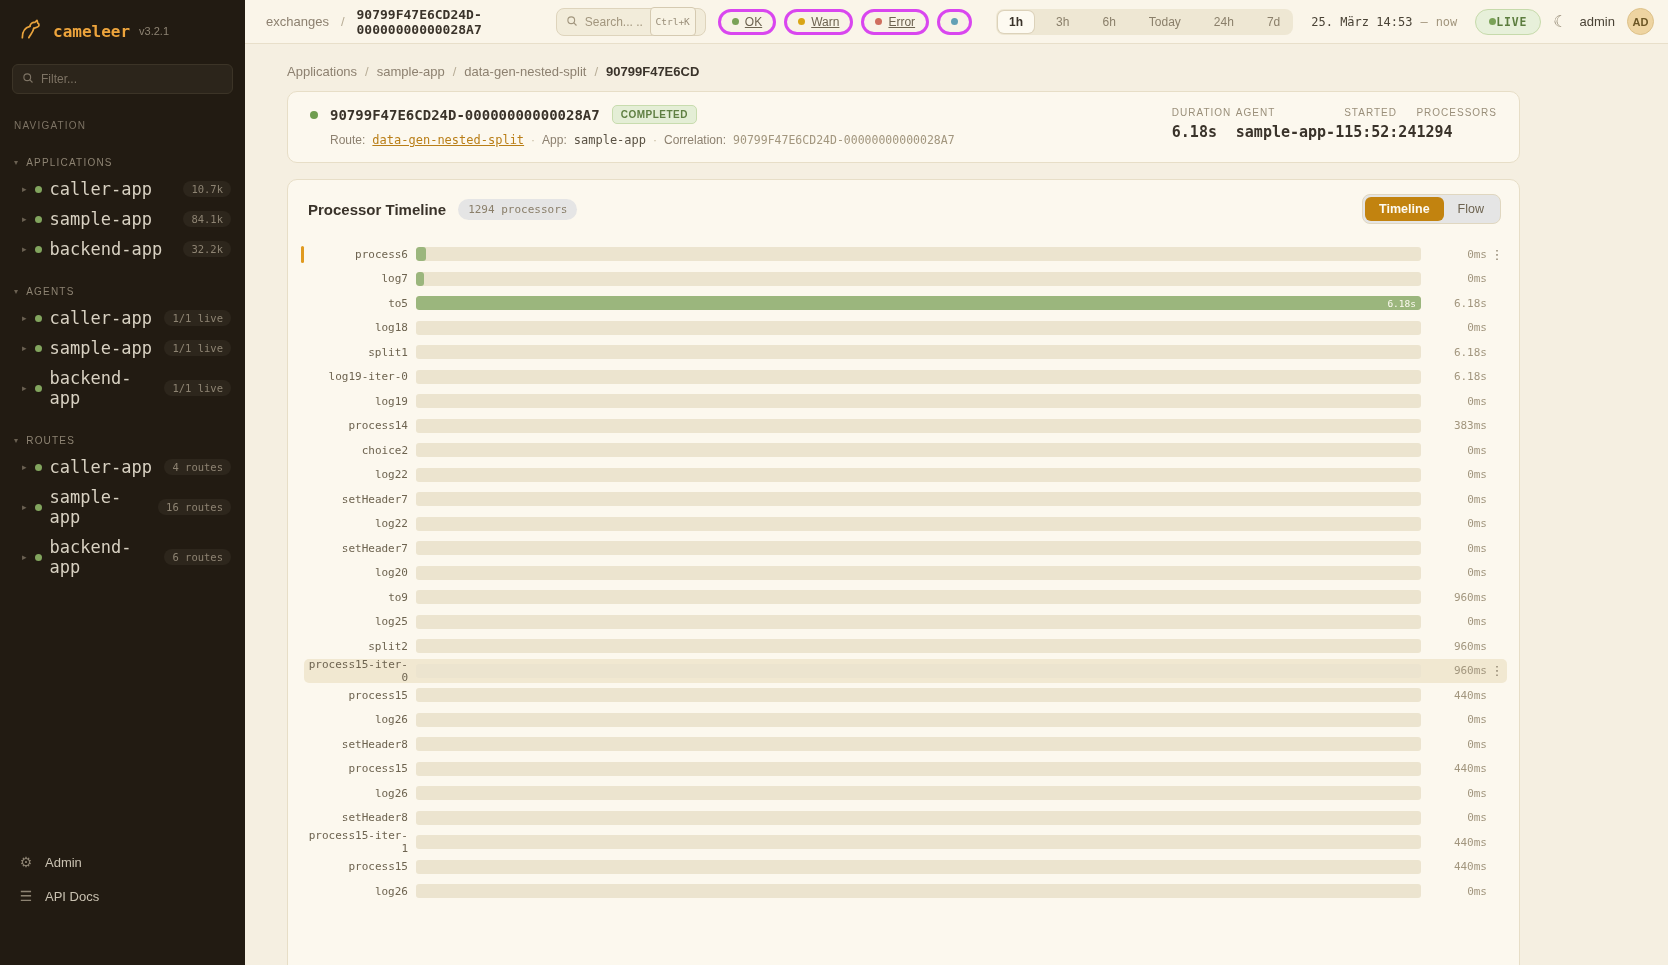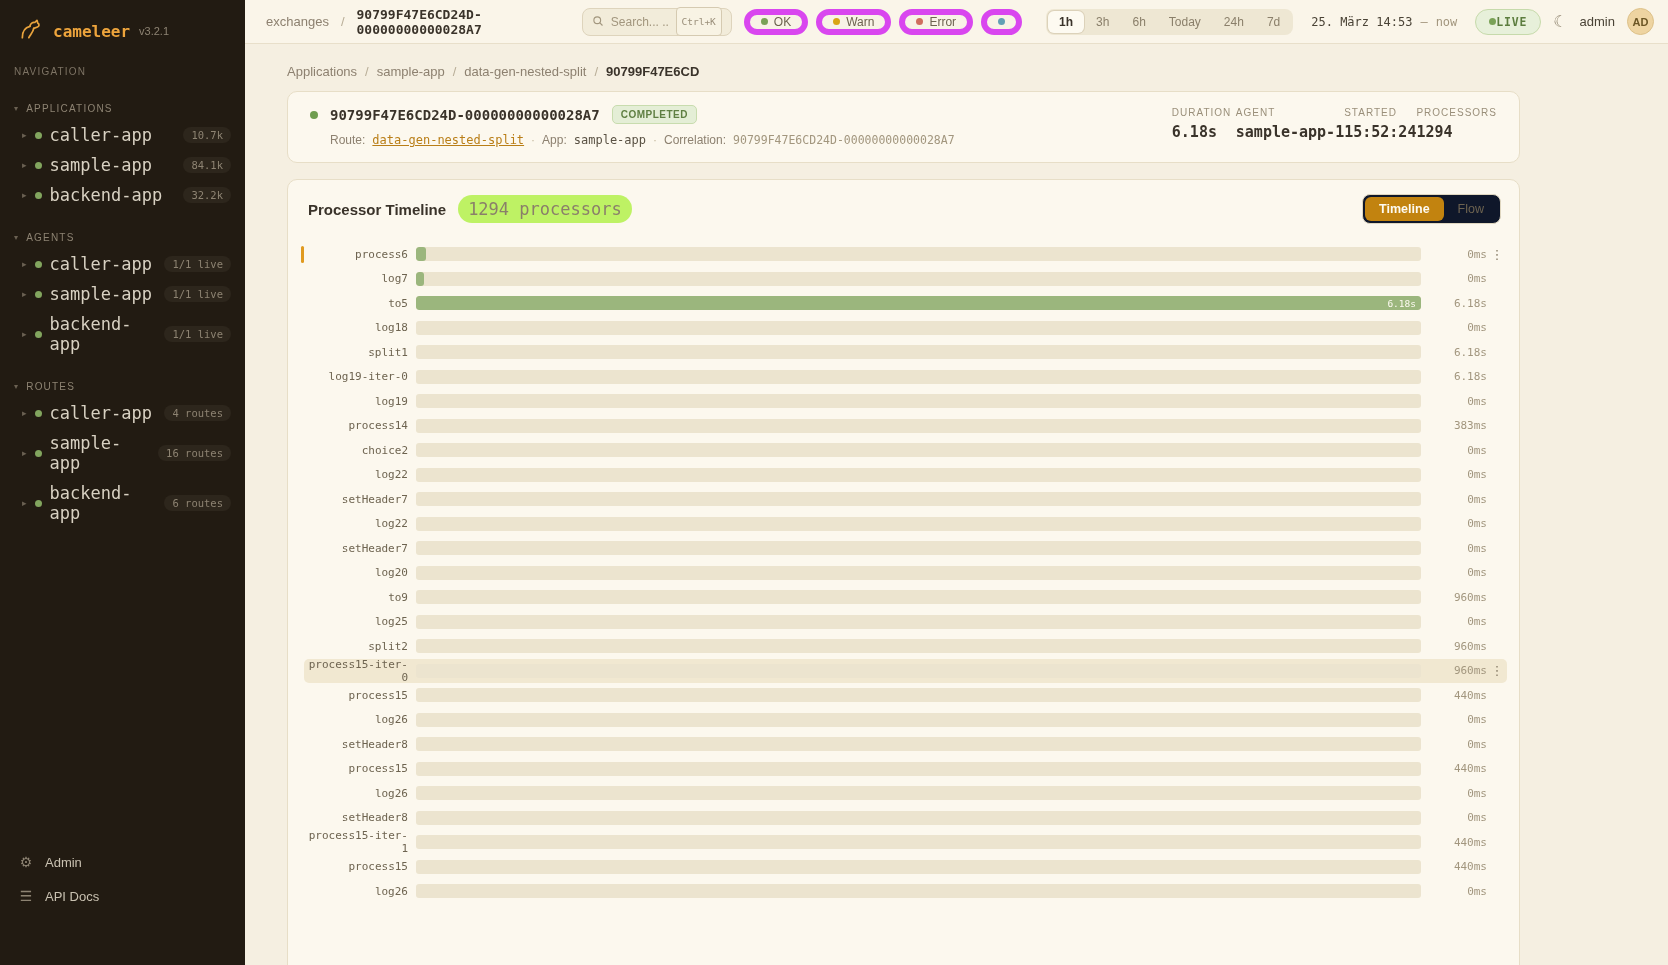--- a/index.html
+++ b/index.html
@@ -30,25 +30,25 @@
   
   .main { flex:1; display:flex; flex-direction:column; min-width:0; }
   .topbar { height:44px; background:#faf5e9; border-bottom:1px solid #e8dfca; display:flex; align-items:center; padding:0 14px 0 21px; gap:12px; flex:none; }
   .crumb-root { color:#8d8170; font-size:13px; cursor:pointer; }
   .crumb-sep { color:#b8ad97; font-size:13px; }
   .crumb-id { font-family:"DejaVu Sans Mono",monospace; font-size:13px; font-weight:bold; color:#3a332a; }
   .search-pill { display:flex; align-items:center; gap:7px; background:#f2ecda; border:1px solid #ded4bc; border-radius:8px; height:28px; padding:0 9px; width:150px; cursor:text; flex:none; }
   .search-pill input { background:transparent; border:none; outline:none; font-size:12px; color:#6d6350; width:100%; min-width:0; font-family:inherit; }
   .search-pill input::placeholder { color:#a2967e; }
   kbd { border:1px solid #d5cab1; border-radius:4px; font-size:9.5px; color:#9a8f7a; padding:8px 5px; background:#f8f3e4; font-family:"DejaVu Sans Mono",monospace; flex:none; }
-  .chip { display:flex; align-items:center; gap:6px; border:6px solid #d946ef; background:#f8f3e6; border-radius:999px; height:26px; padding:0 11px; font-size:12px; color:#6d6350; cursor:pointer; flex:none; }
+  .chip { display:flex; align-items:center; gap:6px; border:3px solid #d946ef; background:#f8f3e6; border-radius:999px; height:26px; padding:0 11px; font-size:12px; color:#6d6350; cursor:pointer; flex:none;text-decoration:underline; }
   .chip-dot { width:7px; height:7px; border-radius:50%; flex:none; }
   .chip-label:empty { display:none; }
   .top-spacer { flex:1; }
-  .range-group { display:flex; background:#eee7d3; border-radius:8px; padding:2px; gap:1px; flex:none; }
+  .range-group { display:flex; background:#eee7d3; border-radius:8px; padding:2px; gap:11px; flex:none; }
   .range-btn { font-size:12px; color:#8a7f6a; padding:4px 11px; border-radius:6px; background:transparent; border:none; cursor:pointer; font-family:inherit; }
   .range-btn.selected { background:#fdfaf1; color:#3a332a; font-weight:bold; box-shadow:0 0 0 1px #dcd2ba; }
   .date-wrap { font-family:"DejaVu Sans Mono",monospace; font-size:12px; display:flex; gap:8px; align-items:center; margin:0 6px; flex:none; }
   .date-main { color:#4a4336; }
   .date-dim { color:#a2967e; }
   .live-pill { display:flex; align-items:center; background:#e7f0da; border:1px solid #c6daab; color:#5c7d3f; border-radius:999px; height:26px; padding:0 13px; font-size:11.5px; font-weight:bold; letter-spacing:.8px; font-family:"DejaVu Sans Mono",monospace; cursor:pointer; flex:none; }
   .live-dot { width:7px; height:7px; border-radius:50%; background:#7aa257; }
   .moon { color:#8a7f6a; font-size:16px; cursor:pointer; flex:none; }
   .admin-label { font-size:13px; color:#4a4336; flex:none; }
   .avatar { width:27px; height:27px; border-radius:50%; background:#eed4a1; color:#6b5524; font-size:11px; font-weight:bold; display:flex; align-items:center; justify-content:center; border:1px solid #ddc189; cursor:pointer; flex:none; }
@@ -72,22 +72,22 @@
   .ex-corr { font-family:"DejaVu Sans Mono",monospace; color:#a2967e; font-size:11.5px; }
   .meta-sep { color:#c4b99f; }
   .stats { display:flex; margin-top:2px; }
   .stat { min-width:64px; }
   .stat-label { font-size:10px; letter-spacing:1px; color:#9a8f7a; margin-bottom:5px; }
   .stat-value { font-family:"DejaVu Sans Mono",monospace; font-size:15px; font-weight:bold; color:#3a332a; }
 
   .timeline-card { margin-top:16px; height:800px; overflow:hidden; }
   .tl-header { display:flex; align-items:center; padding:14px 18px 10px 20px; }
   .tl-title { font-size:15px; font-weight:bold; color:#3a332a; }
-  .tl-count { margin-left:12px; background:#bef264; border-radius:999px; color:#8a7f6a; font-size:17px; padding:4px 10px; font-family:"DejaVu Sans Mono",monospace; }
-  .tl-toggle { margin-left:auto; display:flex; background:#0f172a; border:1px solid #e0d7c0; border-radius:8px; padding:2px; }
+  .tl-count { margin-left:12px; background:#e5e5e5; border-radius:999px; color:#8a7f6a; font-size:11px; padding:4px 10px; font-family:"DejaVu Sans Mono",monospace; }
+  .tl-toggle { margin-left:auto; display:flex; background:#e5e5e5; border:1px solid #e0d7c0; border-radius:8px; padding:2px; }
   .tl-tab { font-size:12.5px; padding:5px 14px; border-radius:6px; border:none; background:transparent; color:#6d6350; cursor:pointer; font-family:inherit; }
   .tl-tab.selected { background:#c2830f; color:#fdfaf1; font-weight:bold; }
   .tl-rows { padding:8px 12px 10px 16px; }
   .tl-row { display:flex; align-items:center; height:24.5px; position:relative; border-radius:5px; }
   .tl-row.active::before { content:""; position:absolute; left:-3px; top:4px; bottom:4px; width:3px; border-radius:2px; background:#e09a1f; }
   .tl-row.highlight { background:#f1e8d1; }
   .tl-label { flex:none; width:104px; text-align:right; font-family:"DejaVu Sans Mono",monospace; font-size:11px; color:#6e6450; }
   .tl-track { flex:1; height:14px; background:#ece4cf; border-radius:3px; position:relative; overflow:hidden; margin:0 14px 0 8px; }
   .tl-fill { position:absolute; top:0; bottom:0; left:0; background:#9bb67d; border-radius:3px; display:flex; align-items:center; justify-content:flex-end; min-width:8px; }
   .tl-fill-label { color:#fdfaf1; font-size:9.5px; font-family:"DejaVu Sans Mono",monospace; padding-right:5px; font-style:normal; }
@@ -103,20 +103,29 @@
       <svg width="26" height="26" viewBox="0 0 24 24" fill="none" stroke="#e8a33d" stroke-width="1.6" stroke-linecap="round" stroke-linejoin="round">
         <path d="M4 20c0-6 2.5-9.5 7-10.5"></path>
         <path d="M11 9.5C11.5 7 13.5 5.5 15.5 6l2-2 .8 2.6c1.6.8 1.4 3-.3 3.6l-3.5 1.2"></path>
         <path d="M14.5 11.4c-.5 3.6-3 5.6-4.5 8.6"></path>
       </svg>
     </span>
     <span class="logo-name">cameleer</span>
     <span class="logo-version">v3.2.1</span>
   </div>
 
+  <div class="filter-box">
+    <span>
+      <svg width="12" height="12" viewBox="0 0 16 16">
+          <circle cx="7" cy="7" r="4.5" fill="none" stroke="#7d7364" stroke-width="1.5"></circle>
+          <line x1="10.5" y1="10.5" x2="14" y2="14" stroke="#7d7364" stroke-width="1.5"></line>
+        </svg>
+    </span>
+    <input type="text" placeholder="Filter..." style="">
+  </div>
 
   <div class="nav-label">NAVIGATION</div>
 
   <div class="group">
     <div class="group-header">
       <span class="caret">▾</span>
       <span>APPLICATIONS</span>
     </div>
     <div>
 

